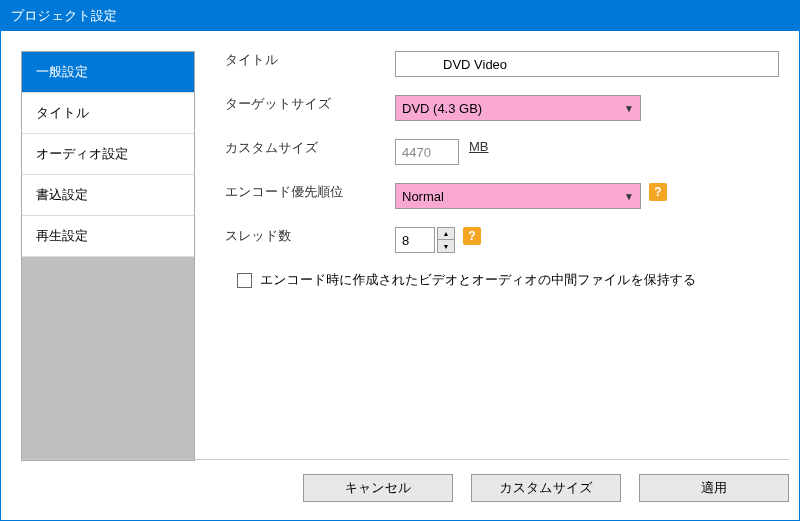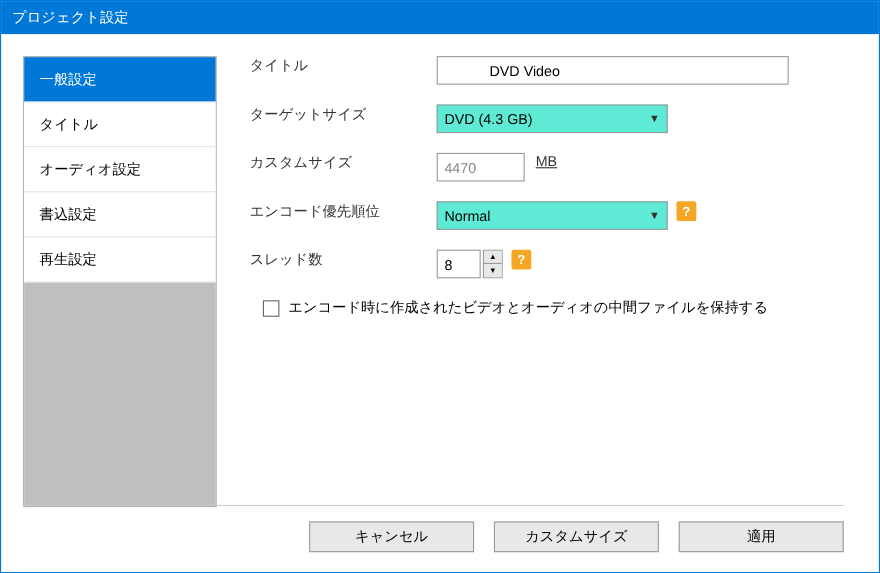--- a/index.html
+++ b/index.html
@@ -8,33 +8,33 @@
 .titlebar { background: #0078d7; color: #fff; padding: 6px 10px; font-size: 13px; }
 .content { display: flex; padding: 20px 20px 0 20px; height: 430px; }
 .sidebar { width: 176px; border: 1px solid #aaa; display: flex; flex-direction: column; }
 .sidebar-item { padding: 11px 14px; border-bottom: 1px solid #ddd; background: #fff; cursor: pointer; font-size: 13px; }
 .sidebar-item.active { background: #0078d7; color: #fff; }
 .sidebar-fill { flex: 1; background: #bfbfbf; }
 .main { flex: 1; padding: 0 0 0 30px; }
 .row { display: flex; align-items: flex-start; margin-bottom: 18px; }
 .label { width: 170px; color: #333; font-size: 13px; }
 .text-input { border: 1px solid #999; padding: 4px 6px; font-size: 13px; height: 26px; }
-.title-input { width: 320px; padding-left: 47px; }
-.select { border: 1px solid #999; background: #5eead4; padding: 3px 6px; font-size: 13px; height: 26px; width: 210px; appearance: none; position: relative; display: flex; align-items: center; justify-content: space-between; cursor: pointer; }
+.title-input { width: 384px; padding-left: 47px; }
+.select { border: 1px solid #999; background: #f9a8d4; padding: 3px 6px; font-size: 13px; height: 26px; width: 246px; appearance: none; position: relative; display: flex; align-items: center; justify-content: space-between; cursor: pointer; }
 .chevron { font-size: 10px; color: #333; }
-.custom-size { width: 80px; color: #888; }
+.custom-size { width: 64px; color: #888; }
 .unit { margin-left: 10px; color: #333; text-decoration: underline; }
 .help-icon { display: inline-flex; width: 18px; height: 18px; background: #f5a623; color: #fff; font-weight: bold; align-items: center; justify-content: center; margin-left: 8px; font-size: 12px; border-radius: 2px; cursor: pointer; }
 .thread-input { width: 40px; text-align: left; }
 .spinner { display: flex; flex-direction: column; border: 1px solid #999; margin-left: 2px; }
 .spinner-btn { width: 16px; height: 12px; background: #e8e8e8; font-size: 7px; line-height: 7px; text-align: center; cursor: pointer; border: none; padding: 0; display: flex; align-items: center; justify-content: center; }
 .spinner-btn:first-child { border-bottom: 1px solid #999; }
 .checkbox-row { display: flex; align-items: center; margin-top: 18px; margin-left: 12px; }
 .checkbox { width: 15px; height: 15px; border: 1px solid #666; margin-right: 8px; cursor: pointer; }
-.footer { position: absolute; bottom: 18px; left: 20px; right: 32px; border-top: 1px solid #ccc; padding-top: 14px; display: flex; justify-content: flex-end; gap: 18px; }
+.footer { position: absolute; bottom: 18px; left: 20px; right: 10px; border-top: 1px solid #ccc; padding-top: 14px; display: flex; justify-content: flex-end; gap: 18px; }
 .btn { width: 150px; height: 28px; border: 1px solid #999; background: #e8e8e8; font-size: 13px; cursor: pointer; display: flex; align-items: center; justify-content: center; }
 </style>
 </head>
 <body>
 
 <div class="window">
   <div class="titlebar">
     <span>プロジェクト設定</span>
   </div>
 

